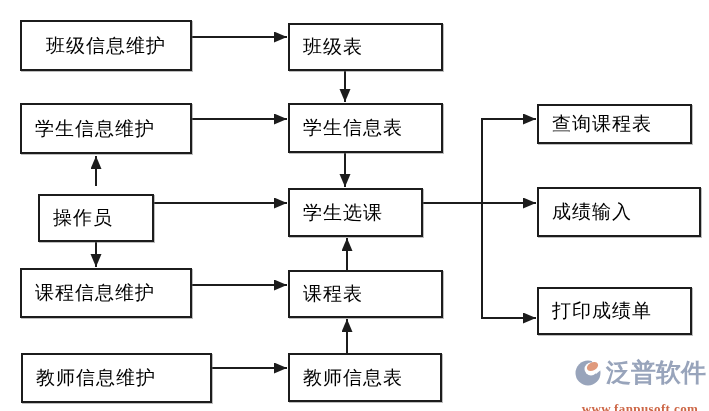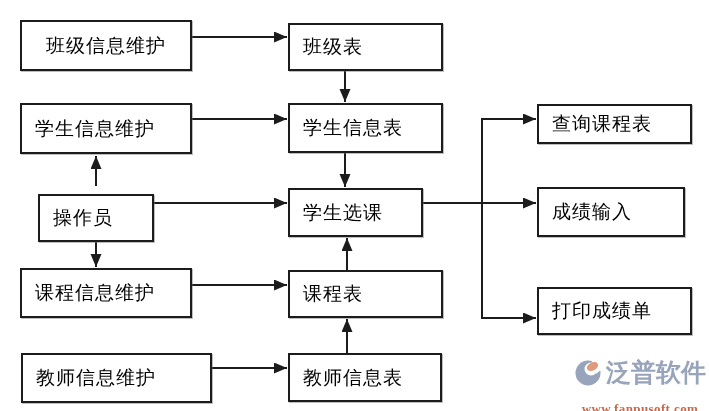--- a/index.html
+++ b/index.html
@@ -80,21 +80,21 @@
   <div class="node" style="left:20px;  top:268px; width:172px; height:50px;">课程信息维护</div>
   <div class="node" style="left:21px;  top:353px; width:191px; height:50px;">教师信息维护</div>
 
   <div class="node" style="left:288px; top:23px;  width:155px; height:48px;">班级表</div>
   <div class="node" style="left:288px; top:103px; width:155px; height:50px;">学生信息表</div>
   <div class="node" style="left:288px; top:188px; width:135px; height:49px;">学生选课</div>
   <div class="node" style="left:288px; top:270px; width:155px; height:48px;">课程表</div>
   <div class="node" style="left:288px; top:353px; width:154px; height:49px;">教师信息表</div>
 
   <div class="node" style="left:537px; top:104px;  width:155px; height:40px;">查询课程表</div>
-  <div class="node" style="left:537px; top:187px; width:148px; height:50px;">成绩输入</div>
+  <div class="node" style="left:537px; top:187px; width:164px; height:50px;">成绩输入</div>
   <div class="node" style="left:537px; top:287px; width:155px; height:48px;">打印成绩单</div>
 
   <div class="logo">
     <div class="logo-row">
       <svg width="30" height="28" viewBox="0 0 30 28">
         <circle cx="14" cy="15" r="12.5" fill="#98a4bb"></circle>
         <circle cx="17" cy="11" r="6.5" fill="#ffffff"></circle>
         <polygon points="16,-3 34,6 22,16" fill="#ffffff"></polygon>
         <ellipse cx="18.5" cy="8.5" rx="6" ry="4" transform="rotate(-28 18.5 8.5)" fill="#e09a7d"></ellipse>
       </svg>

